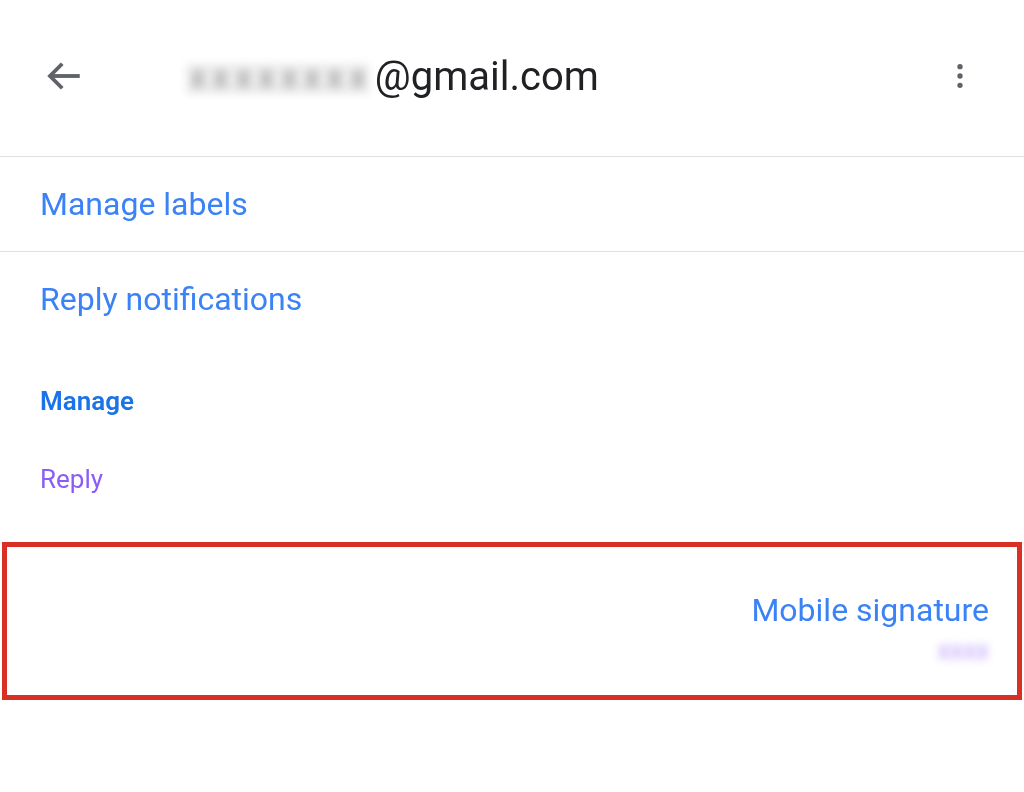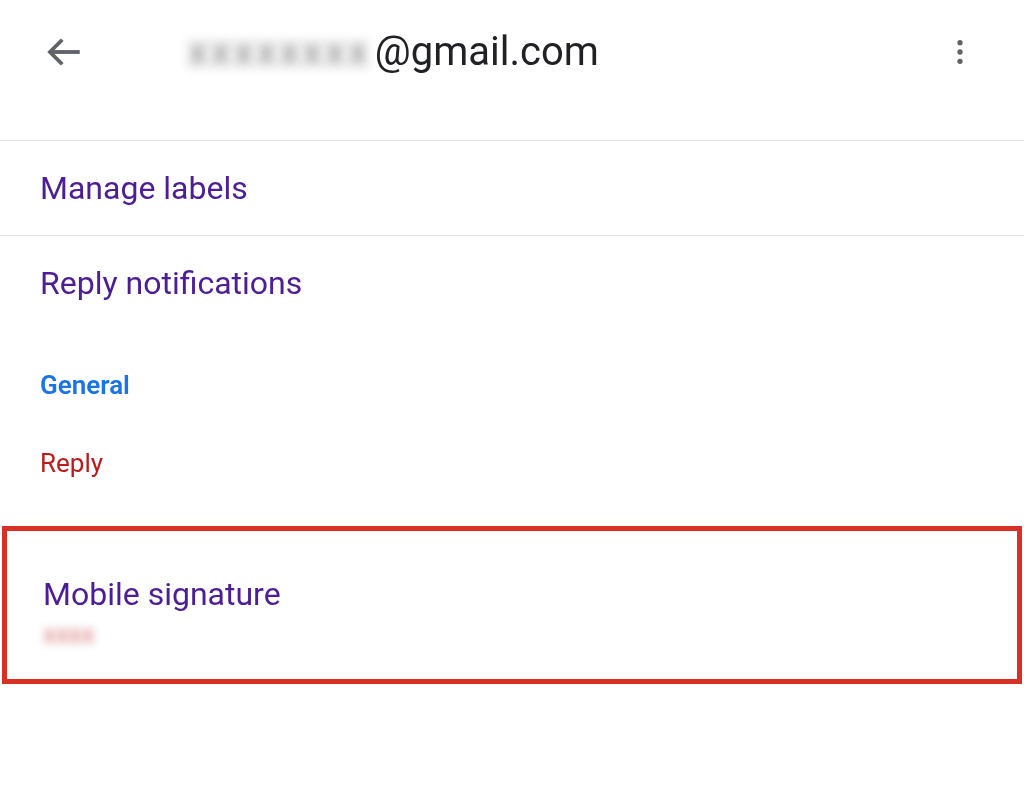--- a/index.html
+++ b/index.html
@@ -10,23 +10,25 @@
     body {
       font-family: 'Roboto', 'Segoe UI', Arial, sans-serif;
       background: #ffffff;
       width: 1024px;
       height: 792px;
       overflow: hidden;
       color: #5f6368;
     }
     .header {
       display: flex;
+      align-items: center;
       padding: 28px 40px;
       height: 120px;
       position: relative;
+      margin-top: 16px;
     }
     .back-button {
       width: 48px;
       height: 48px;
       display: flex;
       align-items: center;
       justify-content: center;
       cursor: pointer;
       color: #5f6368;
       flex-shrink: 0;
@@ -67,26 +69,26 @@
       height: 1px;
       background: #e0e0e0;
       margin-top: 20px;
     }
     .item {
       padding: 28px 40px;
       cursor: pointer;
     }
     .item-title {
       font-size: 32px;
-      color: #4c1d95;
+      color: #3b82f6;
       font-weight: 400;
     }
     .item-sub {
       font-size: 26px;
-      color: #b91c1c;
+      color: #8b5cf6;
       font-weight: 400;
       margin-top: 6px;
     }
     .item-sub.blurred {
       filter: blur(4px);
       opacity: 0.6;
     }
     .divider {
       height: 1px;
       background: #e0e0e0;
@@ -98,20 +100,21 @@
       color: #1a73e8;
     }
     .highlight-box {
       border: 5px solid #d93025;
       margin: 0 2px;
       padding-top: 20px;
       padding-bottom: 30px;
     }
     .highlight-box .item {
       padding: 24px 28px 0 36px;
+      text-align: right;
     }
     .gap-before-highlight {
       height: 20px;
     }
   </style>
 </head>
 <body>
 
 <div class="header">
   <div class="back-button">
@@ -137,21 +140,21 @@
 <div class="item">
   <div class="item-title">Manage labels</div>
 </div>
 
 <div class="divider"></div>
 
 <div class="item">
   <div class="item-title">Reply notifications</div>
 </div>
 
-<div class="section-header">General</div>
+<div class="section-header">Manage</div>
 
 <div class="item">
   <div class="item-sub">Reply</div>
 </div>
 
 <div class="gap-before-highlight"></div>
 
 <div class="highlight-box">
   <div class="item">
     <div class="item-title">Mobile signature</div>

